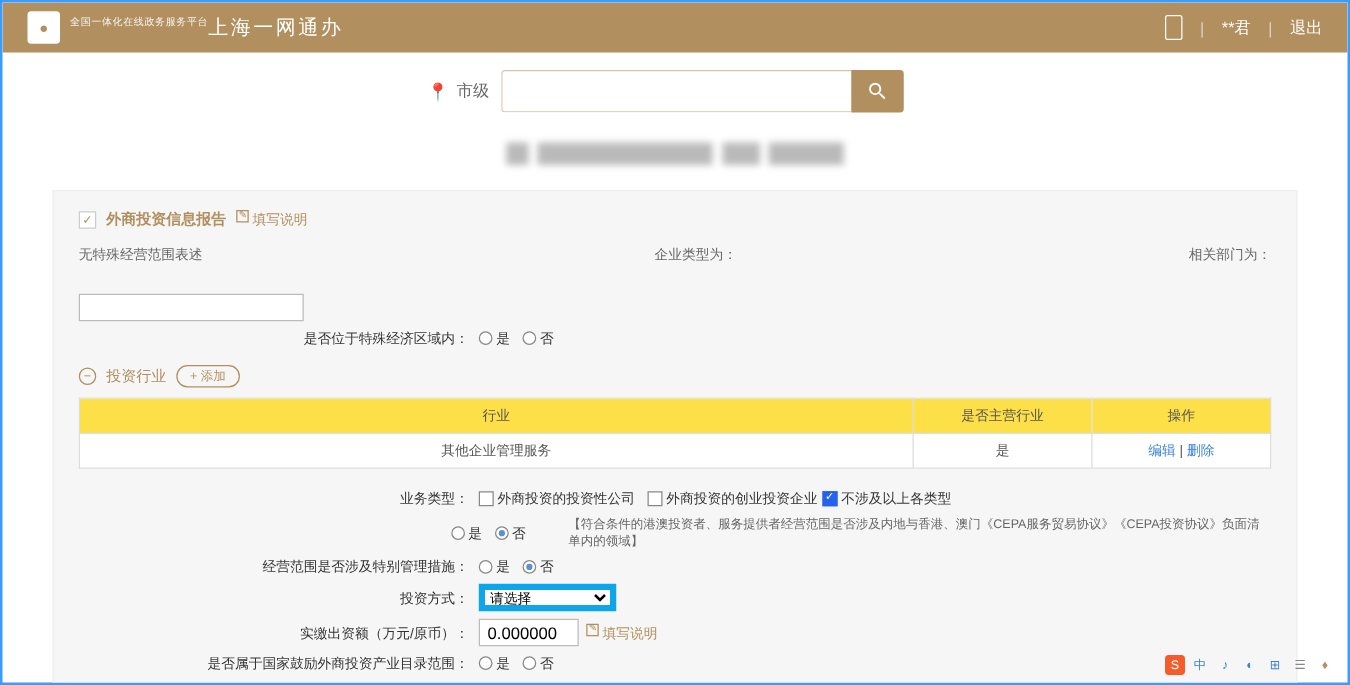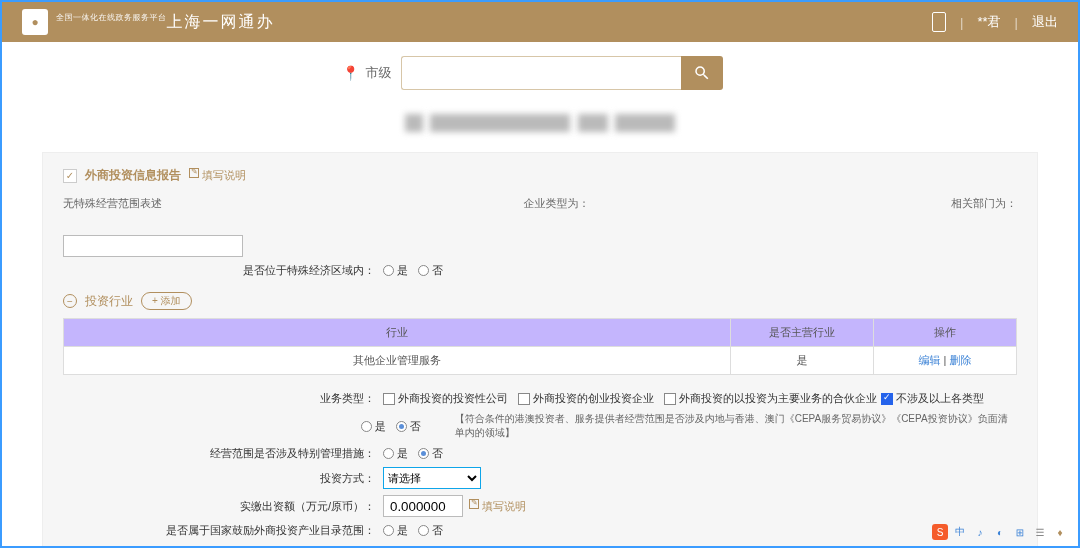--- a/index.html
+++ b/index.html
@@ -57,28 +57,28 @@
 .rad.on::after { content: ""; width: 5px; height: 5px; background: #5b8fd8; border-radius: 50%; position: absolute; top: 2px; left: 2px; }
 
 
 .sect { display: flex; align-items: center; gap: 8px; margin: 14px 0 8px; }
 .sect .dot { width: 14px; height: 14px; border: 1px solid #b18f5e; border-radius: 50%; color: #b18f5e; font-size: 10px; display: flex; align-items: center; justify-content: center; }
 .sect-title { color: #b18f5e; font-size: 12px; }
 .addbtn { border: 1px solid #b18f5e; border-radius: 10px; padding: 1px 10px; color: #b18f5e; font-size: 10px; cursor: pointer; }
 
 .tbl { width: 100%; border-collapse: collapse; background: #fff; font-size: 11px; }
 .tbl th, .tbl td { border: 1px solid #ddd; padding: 6px; text-align: center; color: #555; }
-.tbl th { background: #c4b5fd; font-weight: normal; }
+.tbl th { background: #fde047; font-weight: normal; }
 .op-link { color: #3b82d6; cursor: pointer; }
 
 .chk-sm { width: 12px; height: 12px; border: 1px solid #888; display: inline-block; vertical-align: middle; margin-right: 3px; background: #fff; position: relative; }
 .chk-sm.on { background: #2563eb; border-color: #2563eb; }
 .chk-sm.on::after { content: "✓"; color: #fff; font-size: 9px; position: absolute; top: -2px; left: 1px; }
 
-.sel { border: 1px solid #0ea5e9; height: 22px; width: 98px; background: #fff; font-size: 11px; }
+.sel { border: 5px solid #0ea5e9; height: 22px; width: 110px; background: #fff; font-size: 11px; }
 
 .note { color: #666; font-size: 10px; margin-left: 28px; }
 
 .right-inline { display: flex; align-items: center; gap: 6px; }
 
 .bottom-tray { position: absolute; bottom: 6px; right: 10px; display: flex; gap: 4px; align-items: center; }
 .tray-ico { width: 16px; height: 16px; border-radius: 3px; display: flex; align-items: center; justify-content: center; font-size: 10px; color: #fff; }
 
 .industry-opts { display: flex; flex-direction: row; gap: 4px; }
 .industry-opts .line { display: flex; gap: 10px; align-items: center; flex-wrap: wrap; }
@@ -177,21 +177,20 @@
       </table>
 
     <div style="height:10px"></div>
 
     <div class="form-row">
       <label>业务类型：</label>
       <div class="industry-opts">
         <div class="line">
           <span><span class="chk-sm"></span><span>外商投资的投资性公司</span></span>
           <span><span class="chk-sm"></span><span>外商投资的创业投资企业</span></span>
-          <span><span class="chk-sm"></span><span>外商投资的以投资为主要业务的合伙企业</span></span>
         </div>
         <div class="line">
           <span><span class="chk-sm on"></span><span>不涉及以上各类型</span></span>
         </div>
       </div>
     </div>
 
     <div class="form-row">
       <label></label>
       <div class="right-inline">

